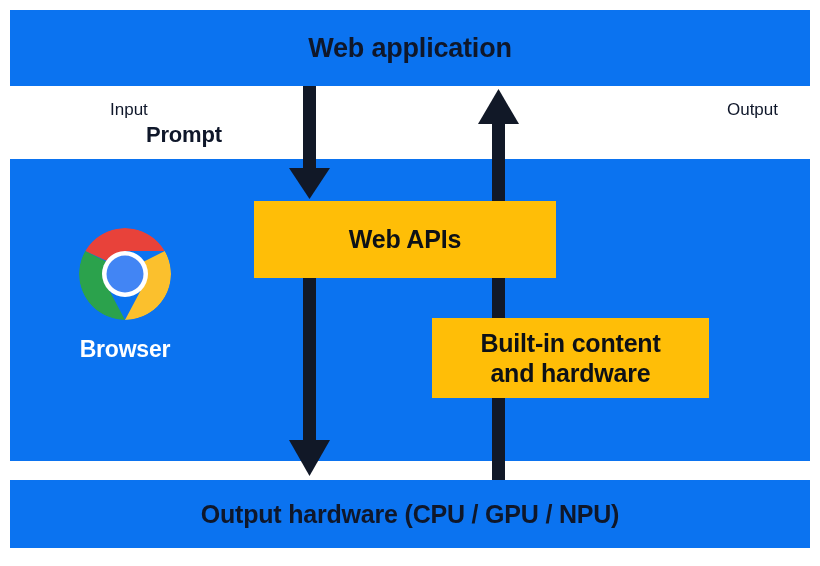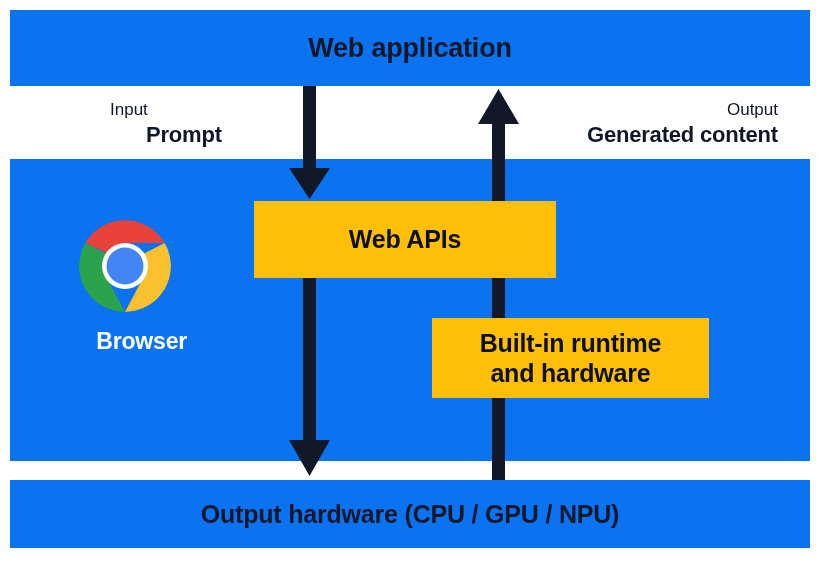--- a/index.html
+++ b/index.html
@@ -133,23 +133,23 @@
     height: 80px;
     font-size: 25px;
     line-height: 1.22;
     padding: 0 12px;
   }
 
   
   #browser-group {
     position: absolute;
     left: 63px;
-    top: 218px;
+    top: 226px;
     width: 124px;
-    text-align: right;
+    text-align: center;
   }
   #chrome-logo {
     display: block;
     margin: 0 auto;
   }
   #browser-caption {
     display: block;
     margin-top: 14px;
     color: #ffffff;
     font-size: 23px;
@@ -194,30 +194,29 @@
     </g>
   </svg>
 
   <div class="io-label" id="io-input">
     <span class="io-kind">Input</span>
     <span class="io-value">Prompt</span>
   </div>
 
   <div class="io-label" id="io-output">
     <span class="io-kind">Output</span>
-    <span class="io-value">Generated content</span>
   </div>
 
   <div class="yellow-box" id="box-web-apis">
     <span>Web APIs</span>
   </div>
 
   <div class="yellow-box" id="box-builtin-models">
     <span>
-      <span>Built-in runtime</span><br>
+      <span>Built-in content</span><br>
       <span>and hardware</span>
     </span>
   </div>
 
   <div id="browser-group">
     <svg id="chrome-logo" width="96" height="96" viewBox="0 0 96 96">
       <defs>
         <clipPath id="clip-circle">
           <circle cx="48" cy="48" r="46"></circle>
         </clipPath>

